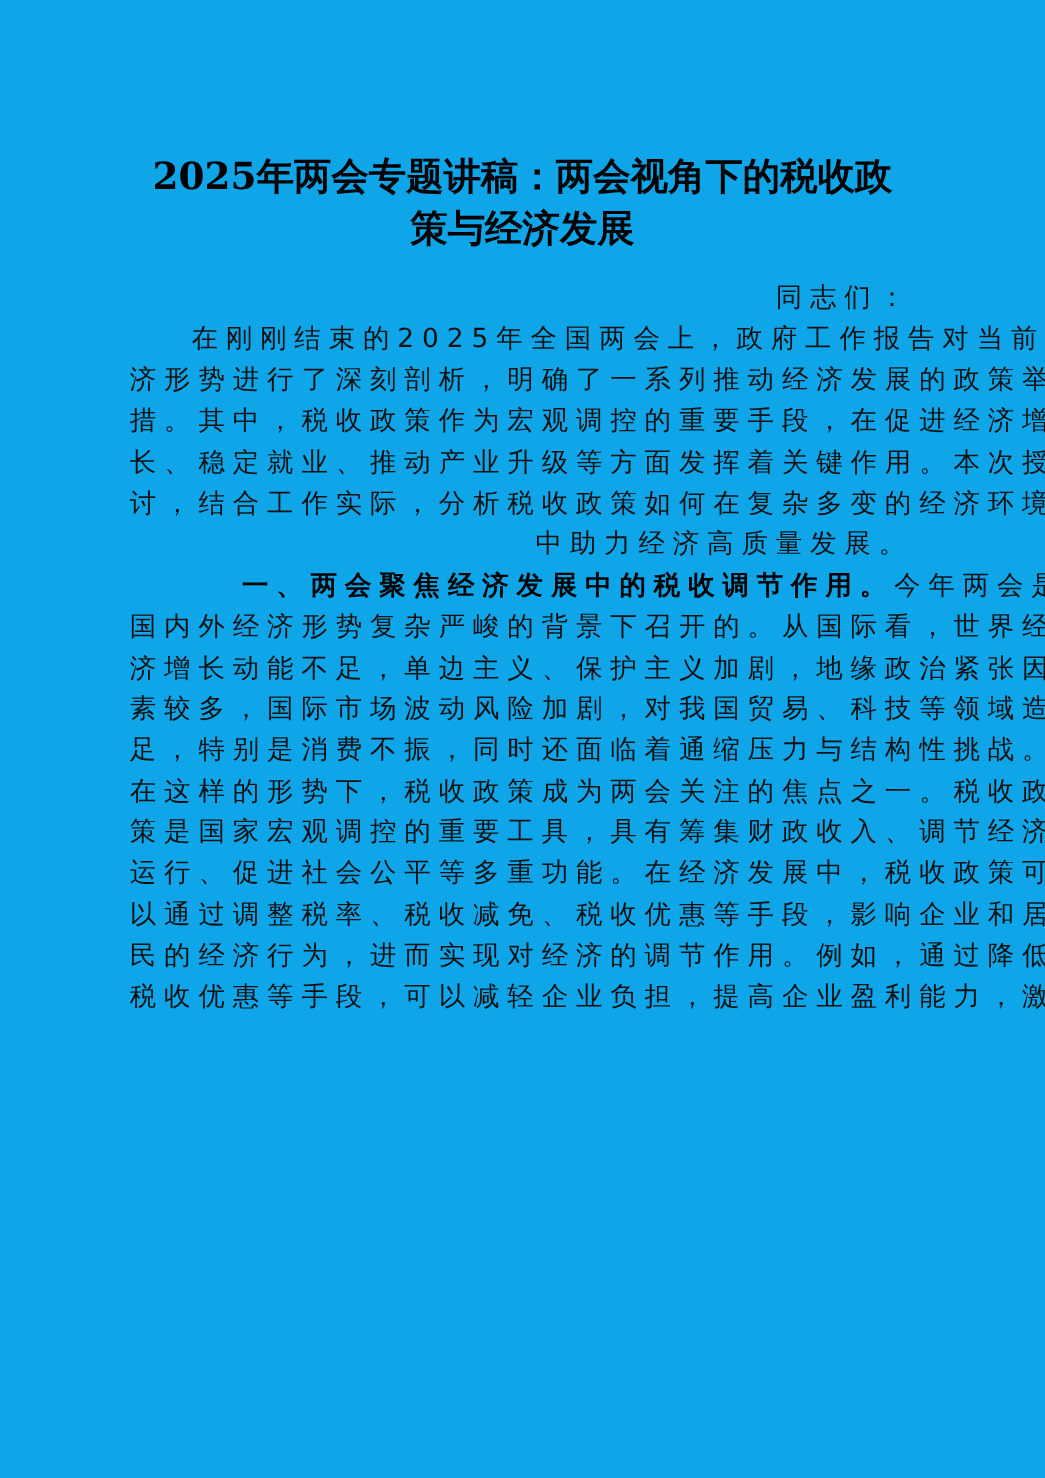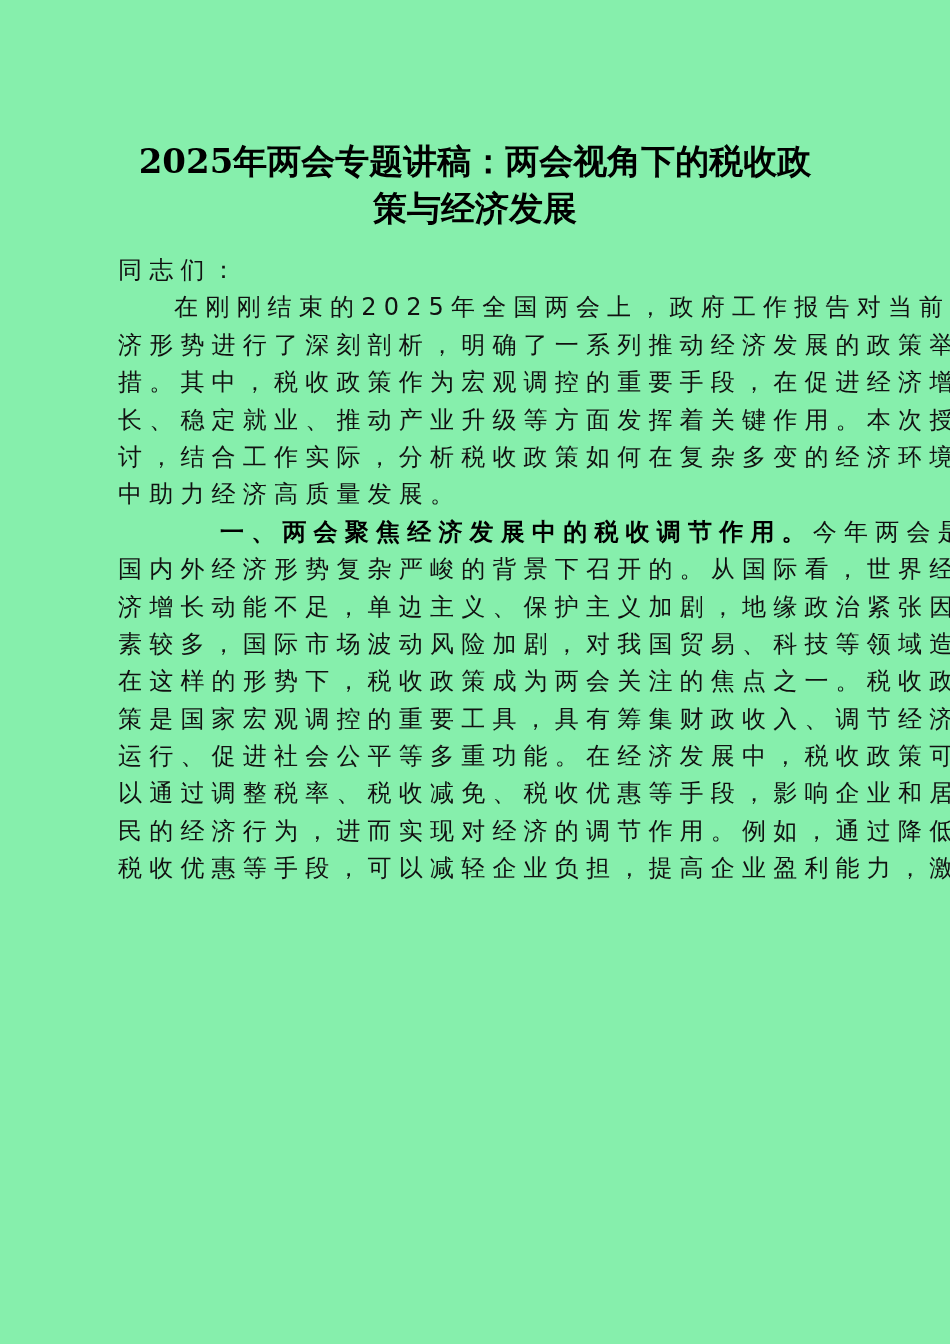--- a/index.html
+++ b/index.html
@@ -1,32 +1,32 @@
 <!DOCTYPE html>
 <html><head>
   <meta charset="utf-8">
   <style>
     html, body { margin: 0; padding: 0; background: #ffffff; }
     body { width: 950px; height: 1344px; overflow: hidden; position: relative; color: #000; }
-    .page { position: absolute; left: 0; top: 0; width: 950px; height: 1344px; background: #86efac; }
+    .page { position: absolute; left: 0; top: 0; width: 950px; height: 1344px; background: #0ea5e9; }
     .title {
       position: absolute; left: 100px; width: 750px; top: 138px;
       text-align: center;
       font-family: "DejaVu Serif", "Liberation Serif", serif;
       font-weight: bold; font-size: 34px; line-height: 47px;
       letter-spacing: 0px;
     }
     .title .line { display: block; white-space: nowrap; }
     .body {
       position: absolute; left: 118px; width: 712px; top: 252px;
       font-family: "DejaVu Sans", "Liberation Sans", sans-serif;
       font-size: 24px; line-height: 37.4px;
       color: #111;
     }
-    .body .line { display: block; white-space: nowrap; height: 37.4px; letter-spacing: 7.2px; }
+    .body .line { display: block; white-space: nowrap; height: 37.4px; letter-spacing: 7.2px; text-align: right; }
     .body .indent { padding-left: 56px; }
     .strong { font-weight: bold; color: #000; margin-left: 46px; }
   </style>
 </head>
 <body>
 
 <div class="page">
   <div class="title">
     <span class="line">2025年两会专题讲稿：两会视角下的税收政</span>
     <span class="line">策与经济发展</span>
@@ -39,20 +39,21 @@
     <span class="line">济形势进行了深刻剖析，明确了一系列推动经济发展的政策举</span>
     <span class="line">措。其中，税收政策作为宏观调控的重要手段，在促进经济增</span>
     <span class="line">长、稳定就业、推动产业升级等方面发挥着关键作用。本次授</span>
     <span class="line">讨，结合工作实际，分析税收政策如何在复杂多变的经济环境</span>
     <span class="line">中助力经济高质量发展。</span>
 
     <span class="line indent"><span class="strong">一、两会聚焦经济发展中的税收调节作用。</span><span>今年两会是在</span></span>
     <span class="line">国内外经济形势复杂严峻的背景下召开的。从国际看，世界经</span>
     <span class="line">济增长动能不足，单边主义、保护主义加剧，地缘政治紧张因</span>
     <span class="line">素较多，国际市场波动风险加剧，对我国贸易、科技等领域造</span>
+    <span class="line">足，特别是消费不振，同时还面临着通缩压力与结构性挑战。</span>
     <span class="line">在这样的形势下，税收政策成为两会关注的焦点之一。税收政</span>
     <span class="line">策是国家宏观调控的重要工具，具有筹集财政收入、调节经济</span>
     <span class="line">运行、促进社会公平等多重功能。在经济发展中，税收政策可</span>
     <span class="line">以通过调整税率、税收减免、税收优惠等手段，影响企业和居</span>
     <span class="line">民的经济行为，进而实现对经济的调节作用。例如，通过降低</span>
     <span class="line">税收优惠等手段，可以减轻企业负担，提高企业盈利能力，激</span>
   </div>
 </div>
 
 </body></html>

